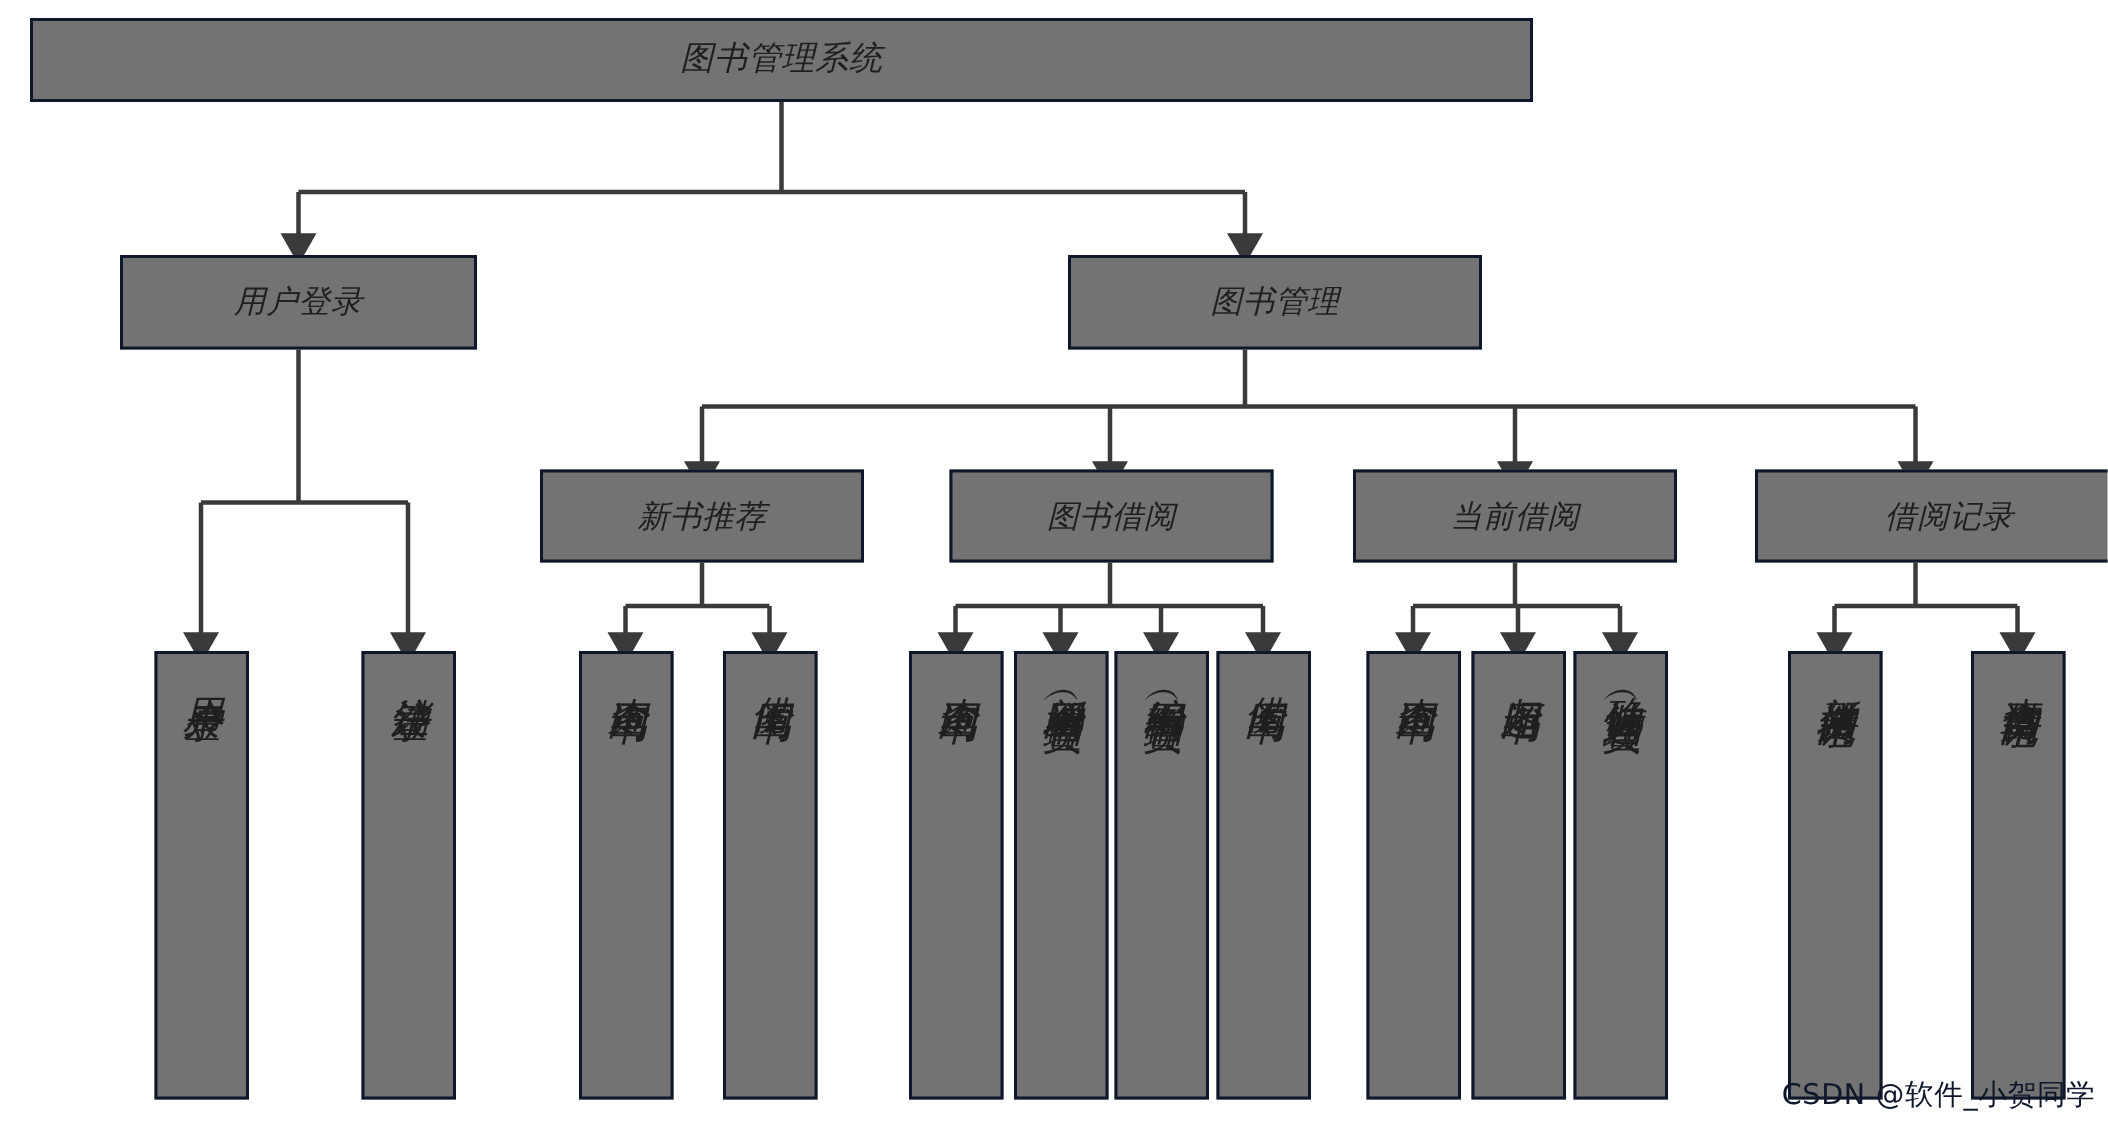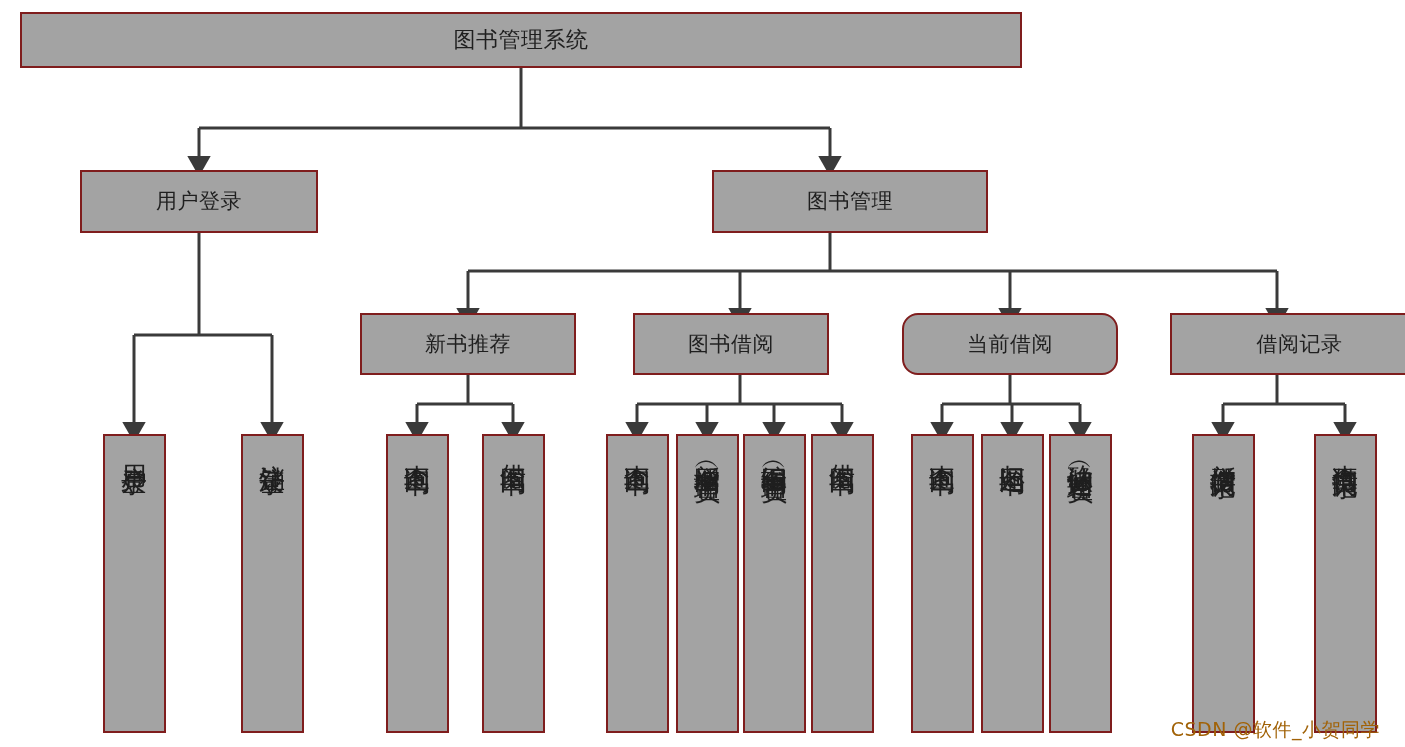--- a/index.html
+++ b/index.html
@@ -10,26 +10,27 @@
     font-family:"DejaVu Sans","Liberation Sans",sans-serif;
     overflow:hidden;
     position:relative;
   }
   #diagram{position:absolute;left:0;top:0;width:1405px;height:747px;}
   .layer-svg{position:absolute;left:0;top:0;width:1405px;height:747px;}
 
   .node{
     position:absolute;
     box-sizing:border-box;
-    background:#a3a3a3;
-    border:2px solid #7f1d1d;
+    background:#737373;
+    border:2px solid #0f172a;
     display:flex;
     align-items:center;
     justify-content:center;
     color:#1f1f1f;
+    font-style:italic;
   }
   .node .label{
     display:block;
     text-align:center;
     line-height:1.18;
     white-space:pre;
   }
   .node.horiz .label{
     font-size:21px;
     letter-spacing:0.5px;
@@ -43,24 +44,24 @@
   .node.vert .label{
     writing-mode:vertical-rl;
     text-orientation:upright;
     font-size:26px;
     letter-spacing:2px;
     line-height:1;
     white-space:pre;
   }
   .watermark{
     position:absolute;
-    right:25px;
+    right:8px;
     bottom:4px;
     font-size:19px;
-    color:#a16207;
+    color:#0f172a;
     letter-spacing:0.5px;
     white-space:pre;
     pointer-events:none;
   }
 </style>
 </head>
 <body>
 
 <div id="diagram">
 
@@ -121,24 +122,24 @@
   <div class="node horiz" style="left:80px;top:170px;width:238px;height:63px;">
     <span class="label">用户登录</span>
   </div>
   <div class="node horiz" style="left:712px;top:170px;width:276px;height:63px;">
     <span class="label">图书管理</span>
   </div>
 
   <div class="node horiz" style="left:360px;top:313px;width:216px;height:62px;">
     <span class="label">新书推荐</span>
   </div>
-  <div class="node horiz" style="left:633px;top:313px;width:196px;height:62px;">
+  <div class="node horiz" style="left:633px;top:313px;width:216px;height:62px;">
     <span class="label">图书借阅</span>
   </div>
-  <div class="node horiz" style="left:902px;top:313px;width:216px;height:62px;border-radius:16px;">
+  <div class="node horiz" style="left:902px;top:313px;width:216px;height:62px;">
     <span class="label">当前借阅</span>
   </div>
   <div class="node horiz" style="left:1170px;top:313px;width:259px;height:62px;">
     <span class="label">借阅记录</span>
   </div>
 
   <div class="node vert" style="left:103px;top:434px;width:63px;height:299px;">
     <span class="label">用户登录</span>
   </div>
   <div class="node vert" style="left:241px;top:434px;width:63px;height:299px;">

